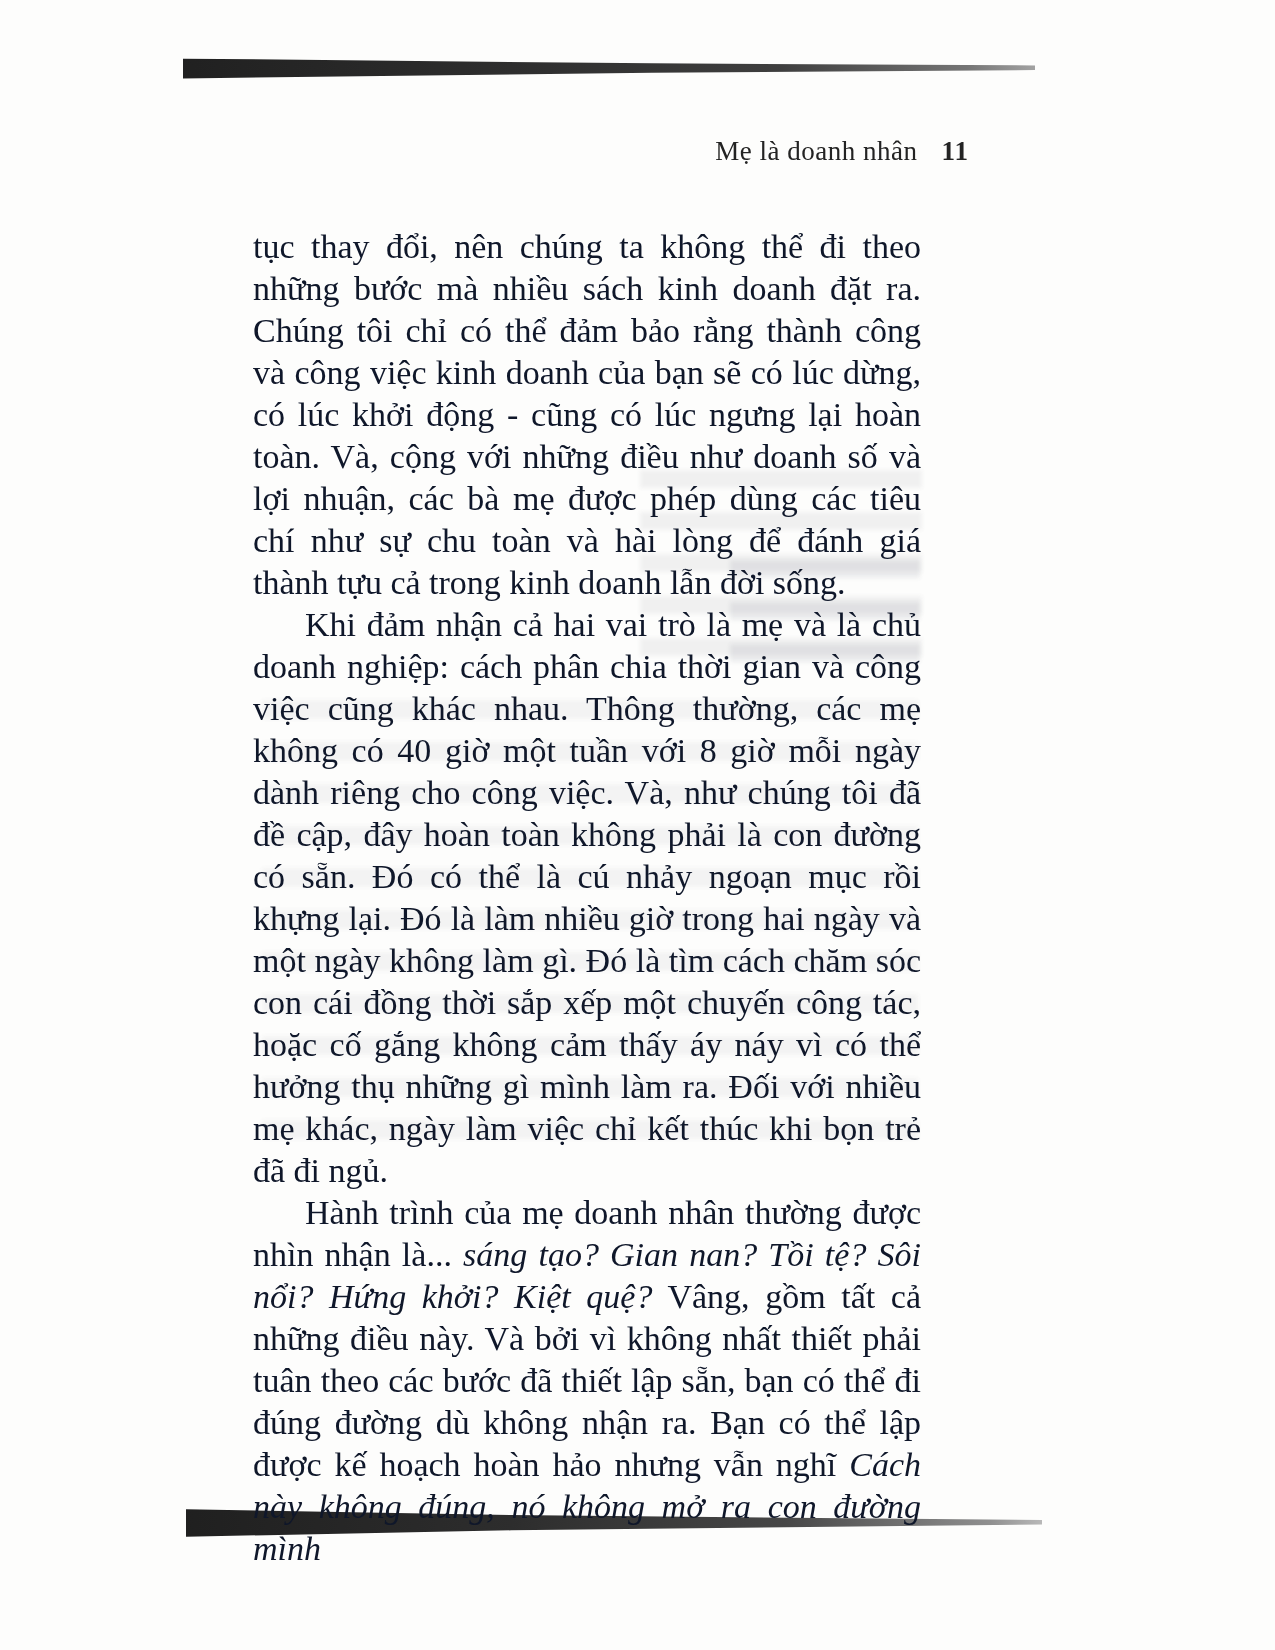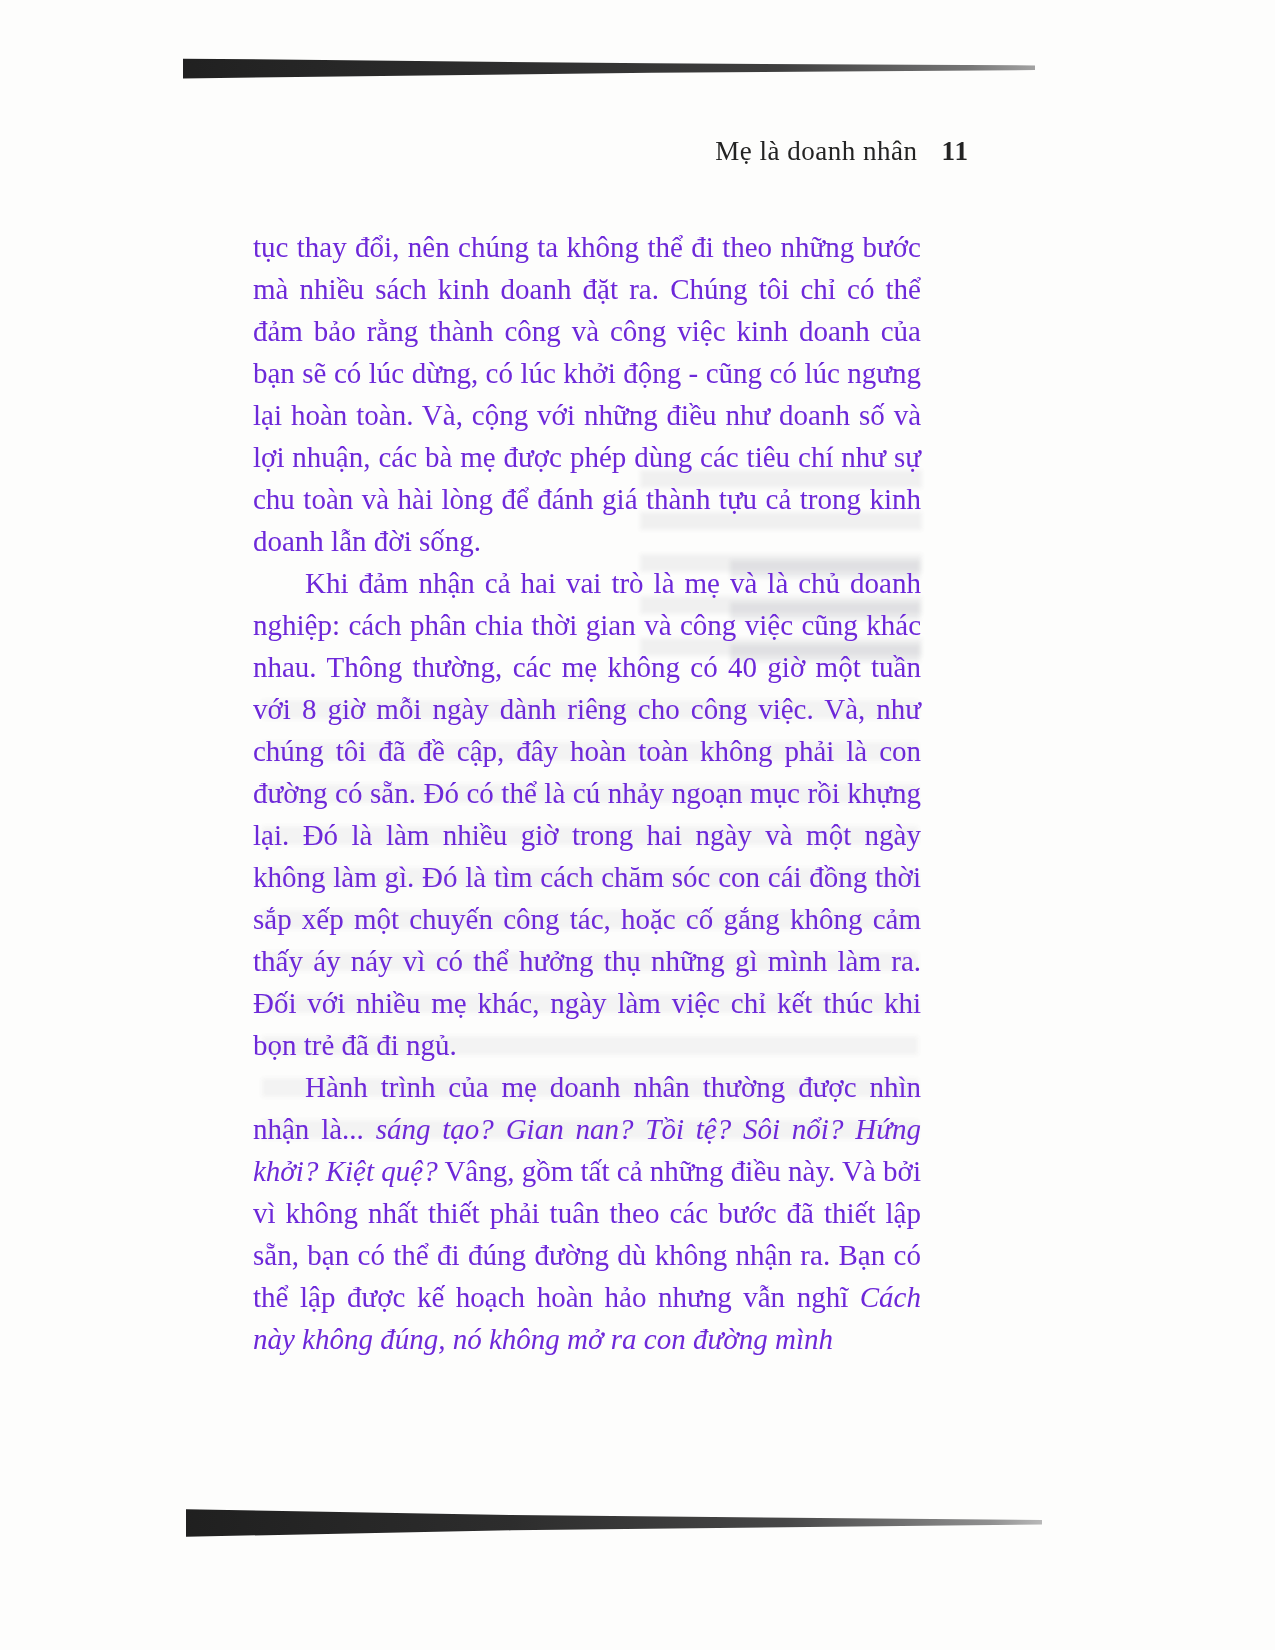--- a/index.html
+++ b/index.html
@@ -51,23 +51,23 @@
     font-weight: bold;
     margin-left: 24px;
     letter-spacing: 1px;
   }
 
   
   .text-block {
     position: absolute;
     left: 253px; top: 226px;
     width: 668px;
-    font-size: 29px;
+    font-size: 34px;
     line-height: 42px;
-    color: #6d28d9;
+    color: #0f172a;
     text-align: justify;
   }
   .para { margin: 0; }
   .para.indent { text-indent: 52px; font-family: Liberation Serif, serif; }
   .italic { font-style: italic; }
 
   
   .ghost {
     position: absolute;
     pointer-events: none;

